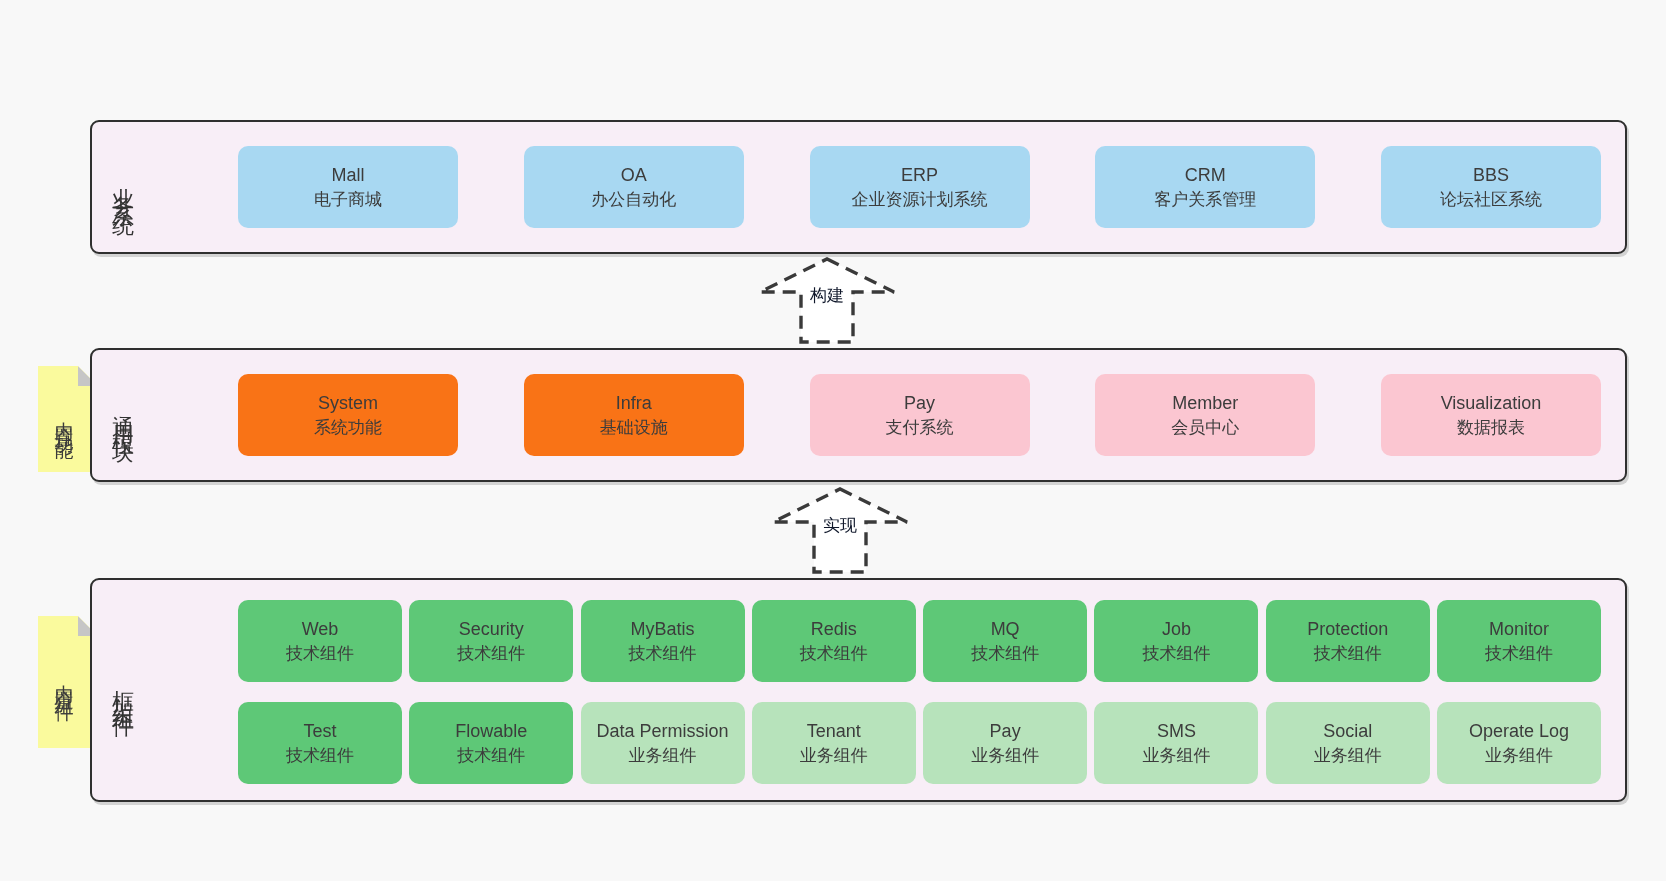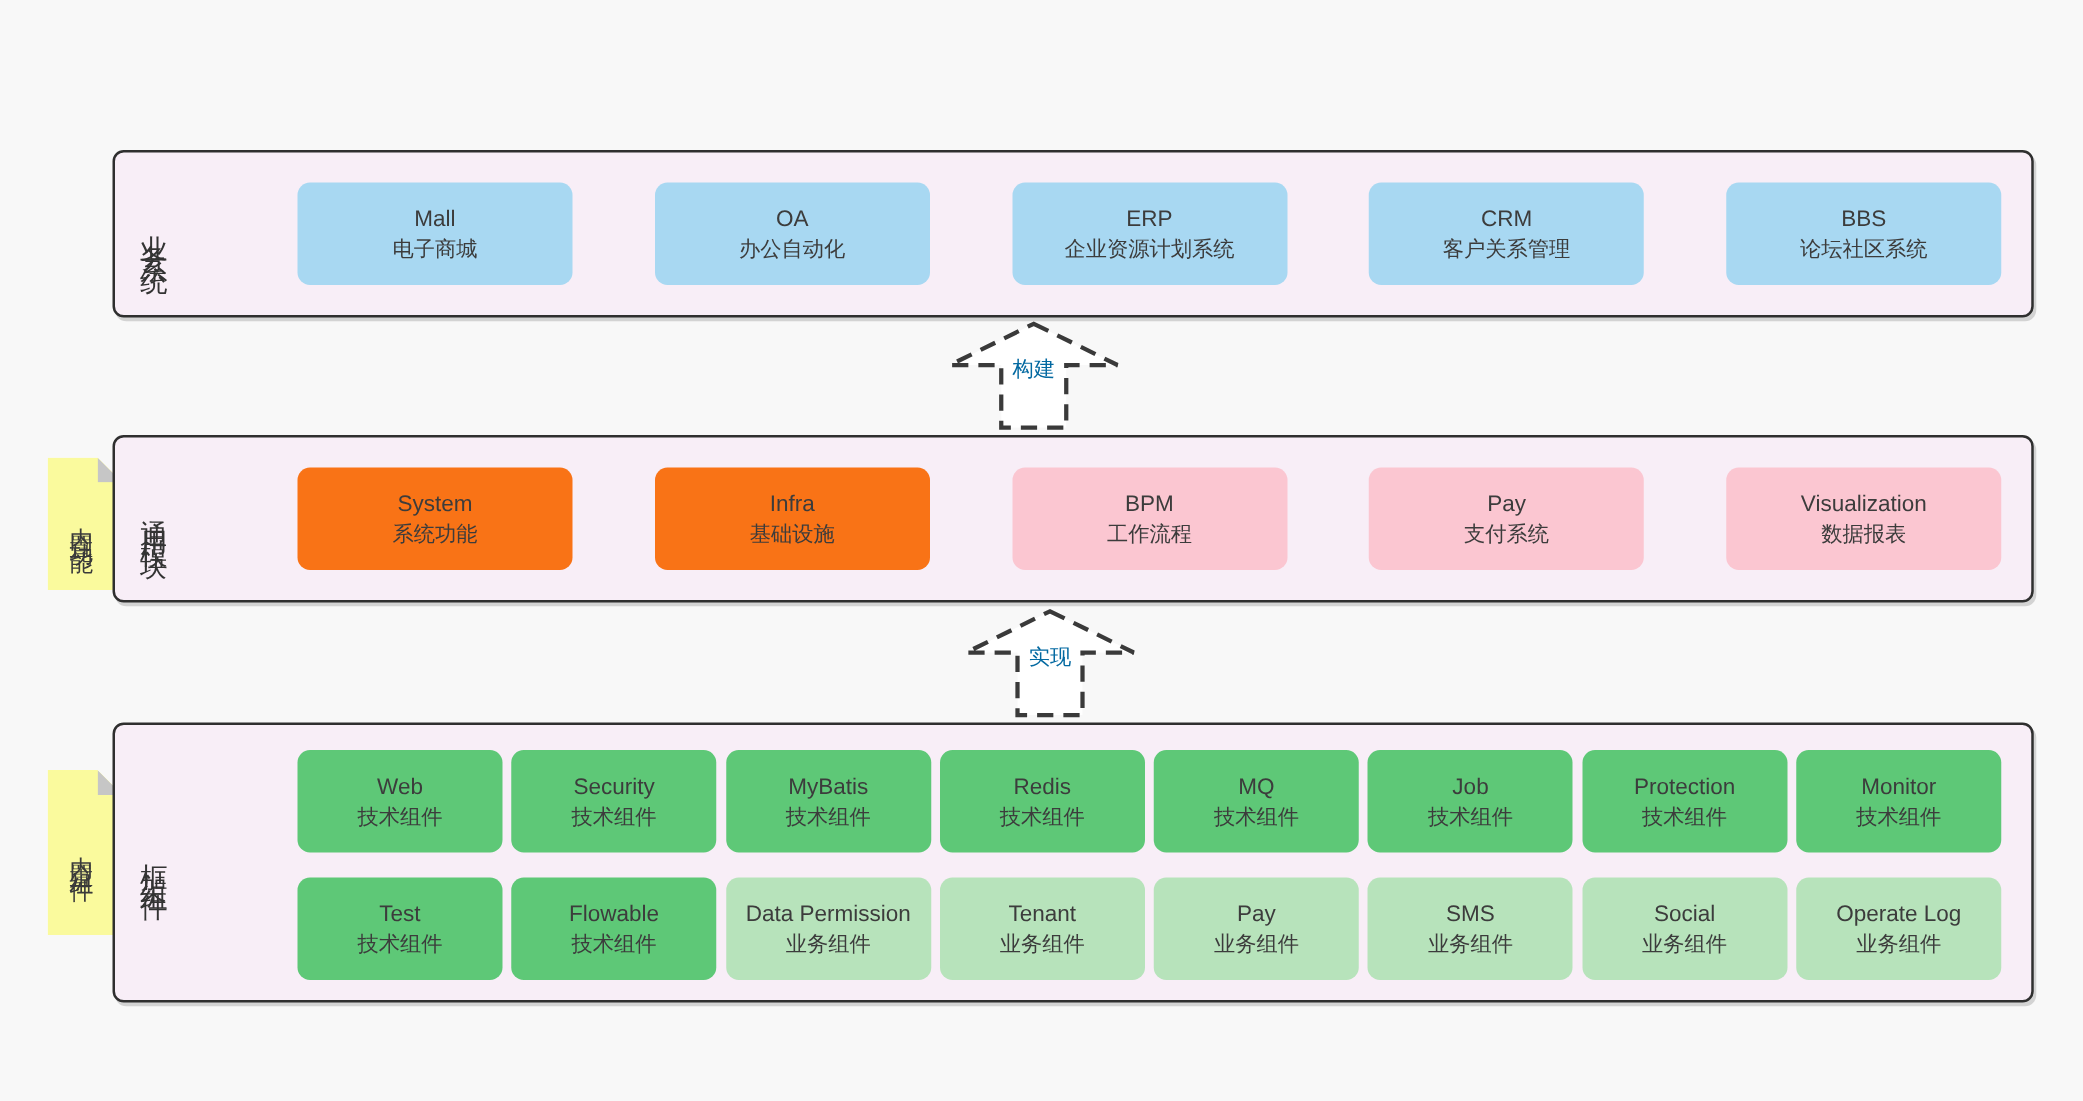--- a/index.html
+++ b/index.html
@@ -41,21 +41,21 @@
   .box-sub{font-size:17px;line-height:1.45;}
   .blue{background:#a8d8f2;}
   .red{background:#f97316;}
   .pink{background:#fbc6d1;}
   .green{background:#5ec877;}
   .lightgreen{background:#b7e3bb;}
   
   .arrow{position:absolute;width:140px;height:90px;z-index:1;}
   .arrow-label{
     position:absolute;left:50%;top:28px;transform:translateX(-50%);
-    background:#ffffff;font-size:17px;color:#0369a1;padding:0 3px;white-space:nowrap;
+    background:#ffffff;font-size:17px;color:#0f172a;padding:0 3px;white-space:nowrap;
   }
   
   .sticky-note{
     position:absolute;left:38px;width:60px;background:#fafa9d;z-index:1;
     clip-path:polygon(0 0,calc(100% - 20px) 0,100% 20px,100% 100%,0 100%);
   }
   .fold{
     position:absolute;top:0;right:0;width:20px;height:20px;
     background:#c6c6c6;
     clip-path:polygon(0 0,100% 100%,0 100%);
@@ -114,26 +114,26 @@
     <div class="box-row row-fill">
       <div class="box box-lg red">
         <div class="box-name">System</div>
         <div class="box-sub">系统功能</div>
       </div>
       <div class="box box-lg red">
         <div class="box-name">Infra</div>
         <div class="box-sub">基础设施</div>
       </div>
       <div class="box box-lg pink">
-        <div class="box-name">BPM</div>
-        <div class="box-sub">工作流程</div>
-      </div>
-      <div class="box box-lg pink">
         <div class="box-name">Pay</div>
         <div class="box-sub">支付系统</div>
+      </div>
+      <div class="box box-lg pink">
+        <div class="box-name">Member</div>
+        <div class="box-sub">会员中心</div>
       </div>
       <div class="box box-lg pink">
         <div class="box-name">Visualization</div>
         <div class="box-sub">数据报表</div>
       </div>
     </div>
   </section>
 
   <div class="arrow" style="left:770px;top:486px;">
     <svg width="140" height="90" viewBox="0 0 140 90">

